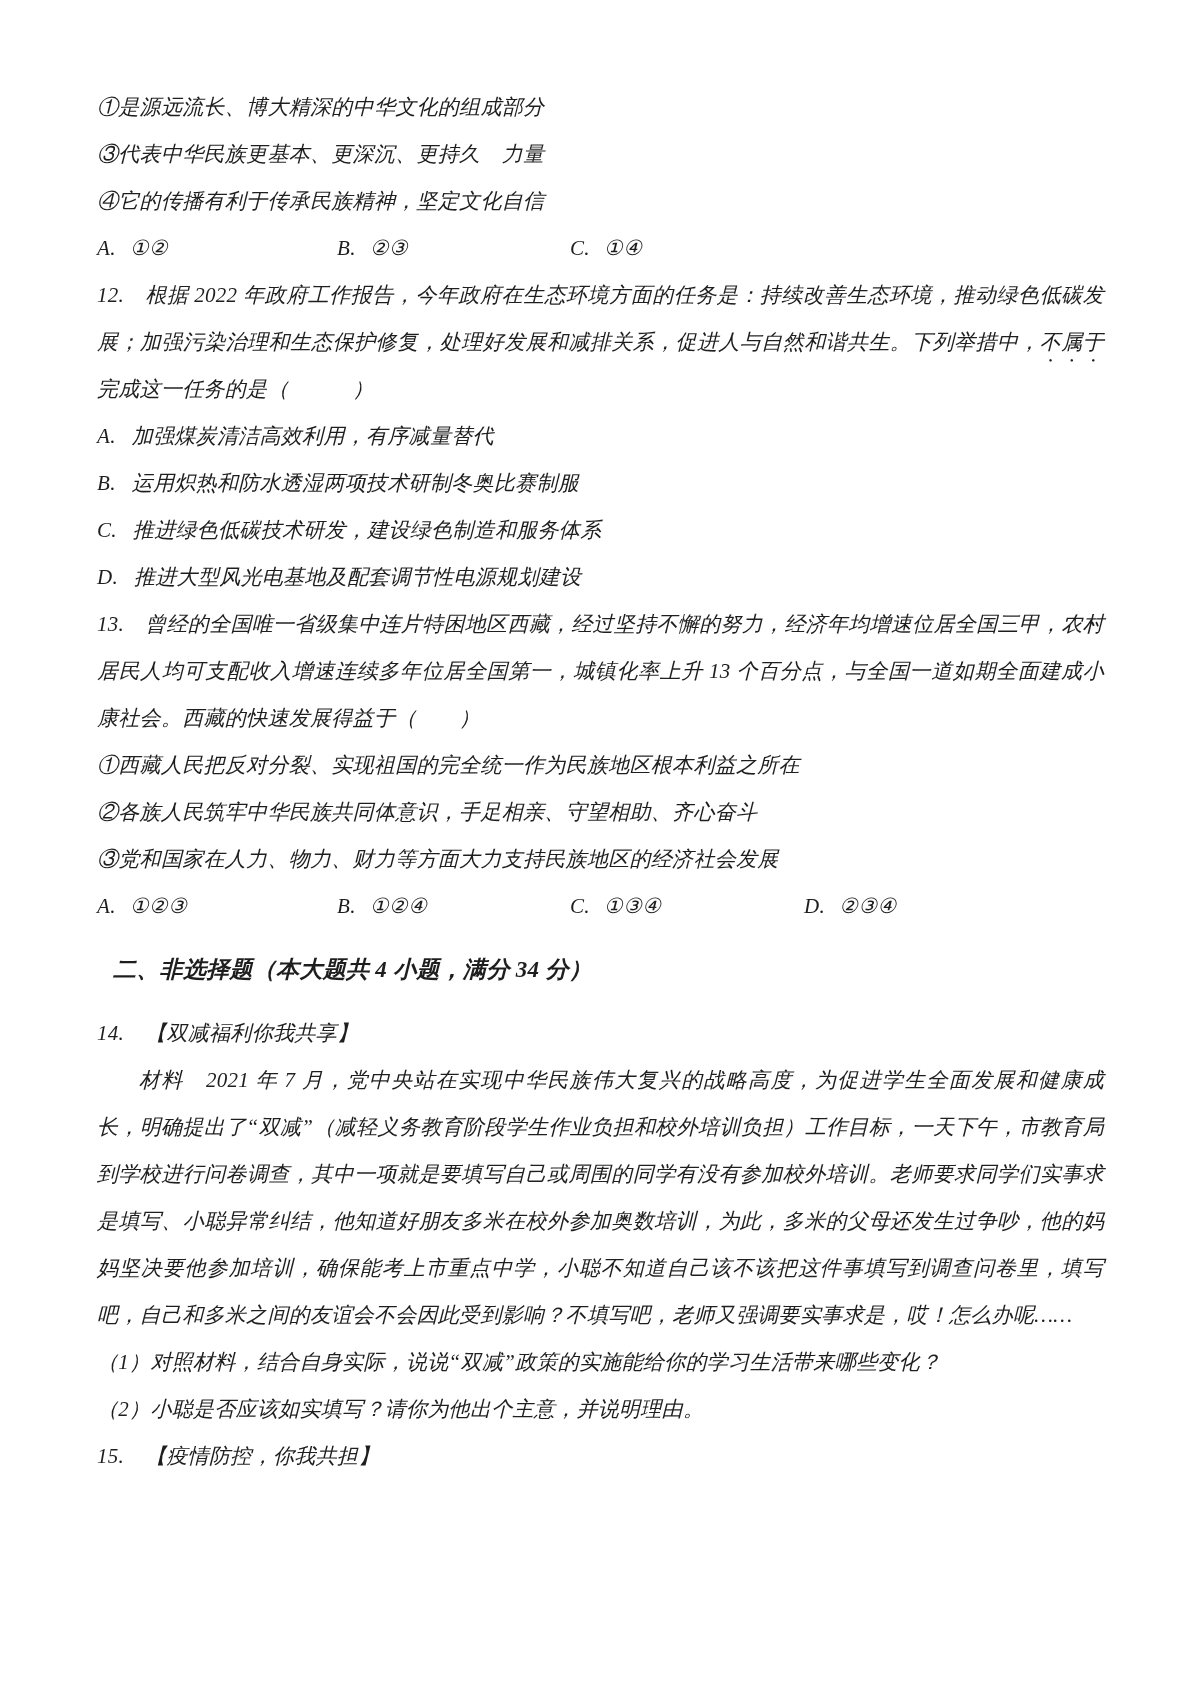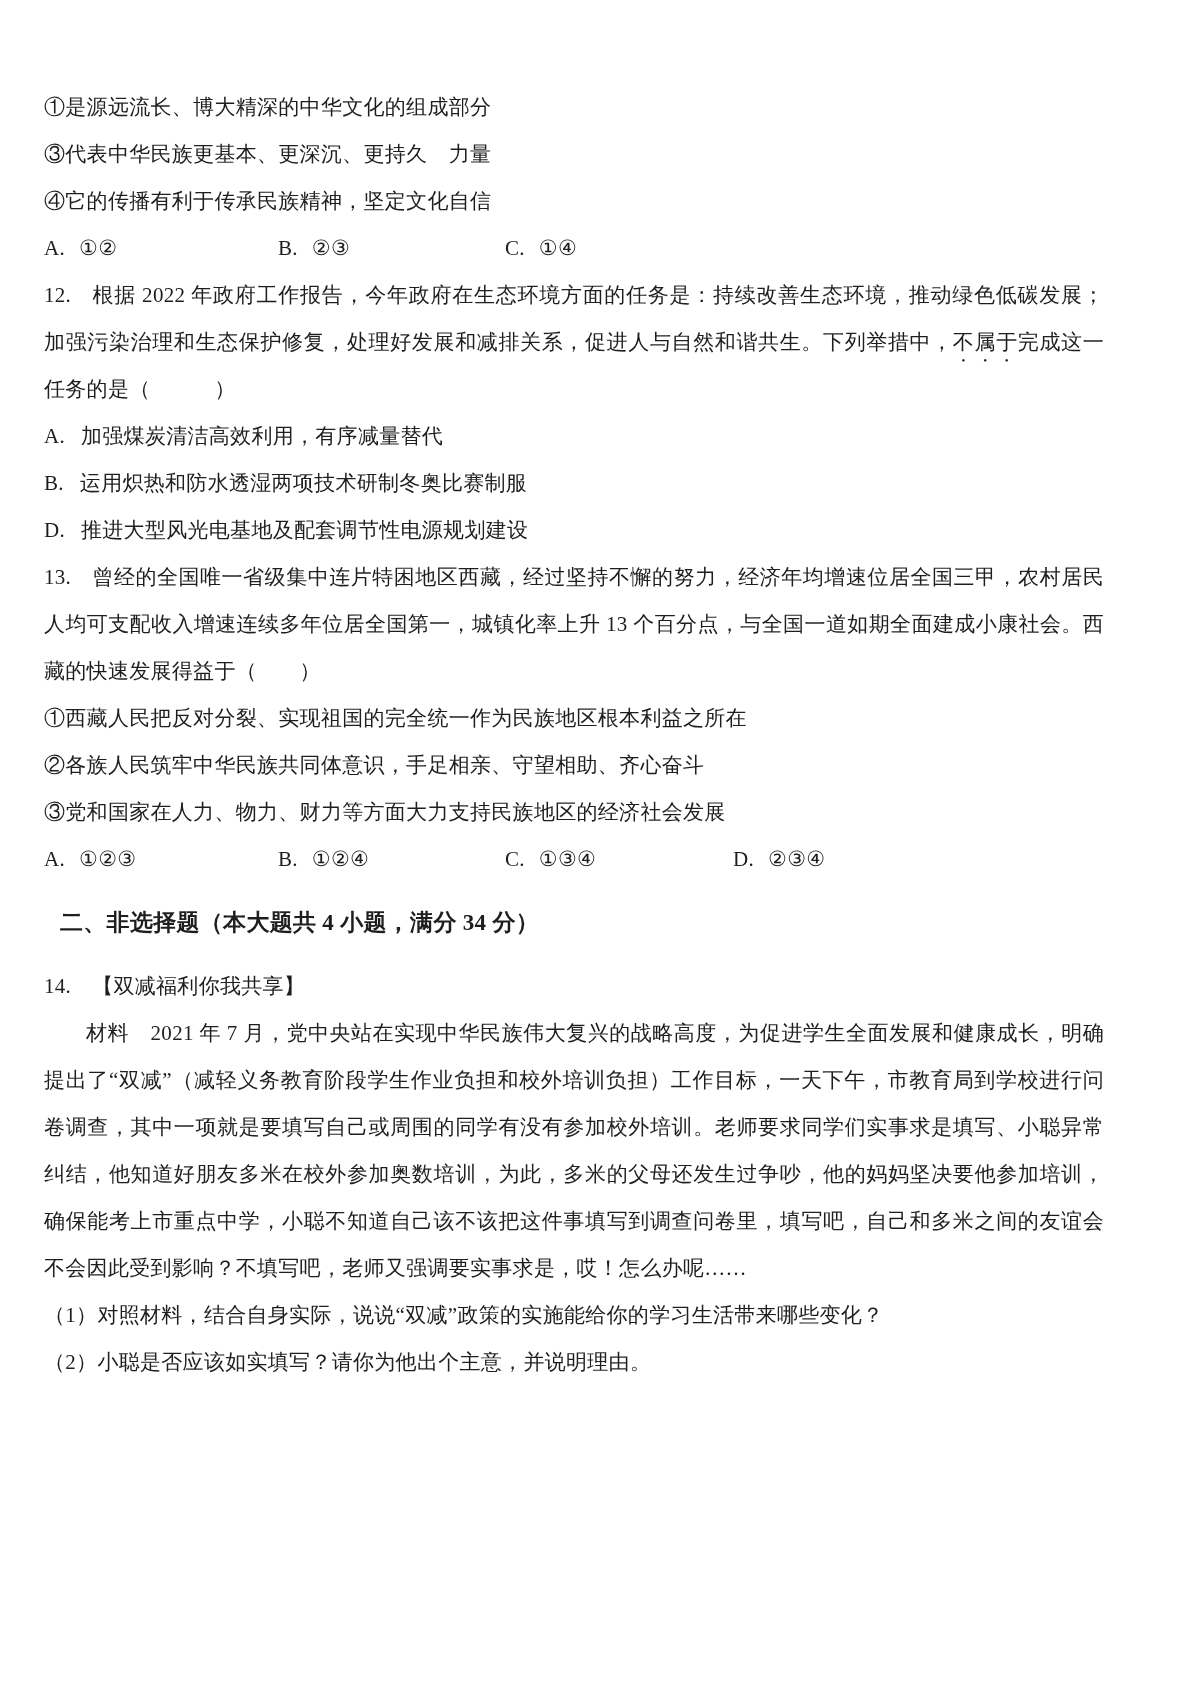--- a/index.html
+++ b/index.html
@@ -8,21 +8,22 @@
     background: #ffffff;
   }
   body {
     width: 1200px;
     height: 1698px;
     overflow: hidden;
     color: #1e1e1e;
     font-family: "Liberation Serif", "DejaVu Serif", serif;
   }
   .page {
-    padding: 84px 96px 0 44px;
+    padding: 84px 96px 0 97px;
+    font-style: italic;
   }
   .line {
     margin: 0;
     font-size: 21px;
     line-height: 47px;
     text-align: justify;
     letter-spacing: 0.3px;
   }
   .qnum {
     display: inline-block;
@@ -31,20 +32,21 @@
   .choice-line .letter {
     display: inline-block;
     margin-right: 16px;
   }
   .choice-row {
     display: grid;
     grid-template-columns: 234px 227px 228px 1fr;
     font-size: 21px;
     line-height: 47px;
     letter-spacing: 0.3px;
+    gap: 6px;
   }
   .choice-row .letter {
     display: inline-block;
     margin-right: 14px;
   }
   .emph {
     -webkit-text-emphasis: filled dot;
     -webkit-text-emphasis-position: under left;
     text-emphasis: filled dot;
     text-emphasis-position: under left;
@@ -73,20 +75,21 @@
   <div class="choice-row">
     <span><span class="letter">A.</span><span>①②</span></span>
     <span><span class="letter">B.</span><span>②③</span></span>
     <span><span class="letter">C.</span><span>①④</span></span>
   </div>
 
   <p class="line"><span class="qnum">12.</span><span>根据 2022 年政府工作报告，今年政府在生态环境方面的任务是：持续改善生态环境，推动绿色低碳发展；加强污染治理和生态保护修复，处理好发展和减排关系，促进人与自然和谐共生。下列举措中，</span><span class="emph">不属于</span><span>完成这一任务的是（　　　）</span></p>
 
   <p class="line choice-line"><span class="letter">A.</span><span>加强煤炭清洁高效利用，有序减量替代</span></p>
   <p class="line choice-line"><span class="letter">B.</span><span>运用炽热和防水透湿两项技术研制冬奥比赛制服</span></p>
+  <p class="line choice-line"><span class="letter">C.</span><span>推进绿色低碳技术研发，建设绿色制造和服务体系</span></p>
   <p class="line choice-line"><span class="letter">D.</span><span>推进大型风光电基地及配套调节性电源规划建设</span></p>
 
   <p class="line"><span class="qnum">13.</span><span>曾经的全国唯一省级集中连片特困地区西藏，经过坚持不懈的努力，经济年均增速位居全国三甲，农村居民人均可支配收入增速连续多年位居全国第一，城镇化率上升 13 个百分点，与全国一道如期全面建成小康社会。西藏的快速发展得益于（　　）</span></p>
 
   <p class="line">①西藏人民把反对分裂、实现祖国的完全统一作为民族地区根本利益之所在</p>
   <p class="line">②各族人民筑牢中华民族共同体意识，手足相亲、守望相助、齐心奋斗</p>
   <p class="line">③党和国家在人力、物力、财力等方面大力支持民族地区的经济社会发展</p>
 
   <div class="choice-row">
     <span><span class="letter">A.</span><span>①②③</span></span>
@@ -95,14 +98,15 @@
     <span><span class="letter">D.</span><span>②③④</span></span>
   </div>
 
   <p class="section-heading">二、非选择题（本大题共 4 小题，满分 34 分）</p>
 
   <p class="line"><span class="qnum">14.</span><span>【双减福利你我共享】</span></p>
   <p class="line indent">材料　2021 年 7 月，党中央站在实现中华民族伟大复兴的战略高度，为促进学生全面发展和健康成长，明确提出了“双减”（减轻义务教育阶段学生作业负担和校外培训负担）工作目标，一天下午，市教育局到学校进行问卷调查，其中一项就是要填写自己或周围的同学有没有参加校外培训。老师要求同学们实事求是填写、小聪异常纠结，他知道好朋友多米在校外参加奥数培训，为此，多米的父母还发生过争吵，他的妈妈坚决要他参加培训，确保能考上市重点中学，小聪不知道自己该不该把这件事填写到调查问卷里，填写吧，自己和多米之间的友谊会不会因此受到影响？不填写吧，老师又强调要实事求是，哎！怎么办呢……</p>
   <p class="line">（1）对照材料，结合自身实际，说说“双减”政策的实施能给你的学习生活带来哪些变化？</p>
   <p class="line">（2）小聪是否应该如实填写？请你为他出个主意，并说明理由。</p>
 
+  <p class="line"><span class="qnum">15.</span><span>【疫情防控，你我共担】</span></p>
 
 </div>
 
 </body></html>

